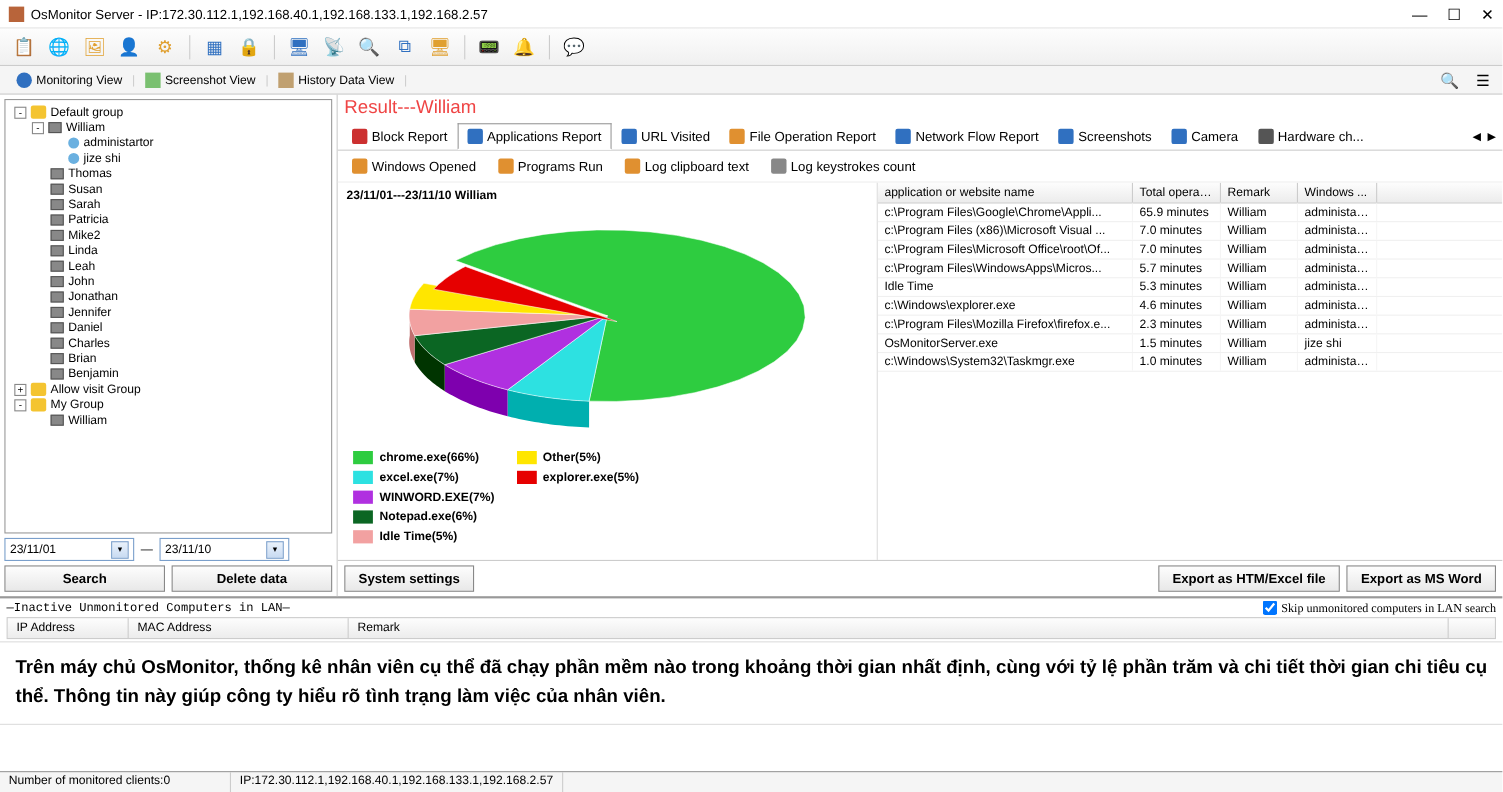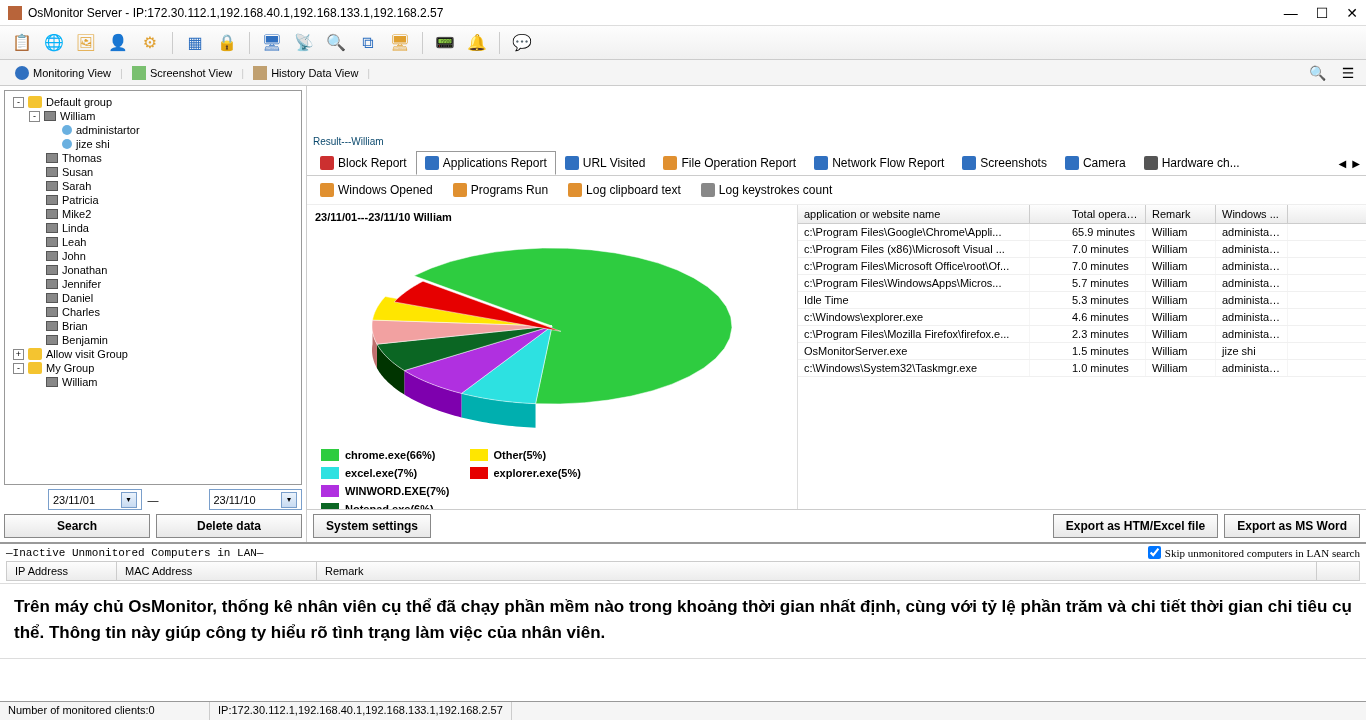--- a/index.html
+++ b/index.html
@@ -21,47 +21,47 @@
 .tree { flex: 1; border: 1px solid #999; background: #fff; overflow-y: auto; padding: 4px 2px; }
 .tree-node { display: flex; align-items: center; gap: 4px; padding: 1px 2px; cursor: pointer; white-space: nowrap; }
 .tree-exp { width: 11px; height: 11px; border: 1px solid #888; display: inline-flex; align-items: center; justify-content: center; font-size: 9px; line-height: 1; cursor: pointer; }
 .tree-ind { display: inline-block; }
 .tree-ico { width: 14px; height: 12px; display: inline-block; }
 .ico-group { background: #f4c430; border-radius: 2px; }
 .ico-pc { background: #888; border: 1px solid #555; width: 12px; height: 10px; }
 .ico-user { background: #6ab0e0; border-radius: 50%; width: 10px; height: 10px; }
 .sidebar-bot { padding-top: 4px; }
 .date-row { display: flex; align-items: center; gap: 6px; margin-bottom: 4px; }
-.date-input { border: 1px solid #7a9fcb; padding: 2px 4px; width: 118px; height: 21px; background: #fff; display: flex; align-items: center; justify-content: space-between; margin-left: 44px; }
+.date-input { border: 1px solid #7a9fcb; padding: 2px 4px; width: 118px; height: 21px; background: #fff; display: flex; align-items: center; justify-content: space-between; }
 .dd-btn { width: 16px; height: 16px; background: linear-gradient(#eaf2fb,#c8dbf2); border: 1px solid #7a9fcb; display: flex; align-items: center; justify-content: center; font-size: 8px; }
 .btn-row { display: flex; gap: 6px; }
 .btn { flex: 1; border: 1px solid #888; background: linear-gradient(#fdfdfd,#e8e8e8); padding: 4px 8px; cursor: pointer; text-align: center; font-size: 12px; font-weight: bold; }
 .content { flex: 1; display: flex; flex-direction: column; }
-.result-title { padding: 2px 6px; color: #0c4a6e; font-size: 10px; margin-top: 48px; }
+.result-title { padding: 2px 6px; color: #ef4444; font-size: 17px; }
 .report-tabs { display: flex; border-bottom: 1px solid #ccc; padding: 2px 4px 0; gap: 0; position: relative; }
 .rtab { display: flex; align-items: center; gap: 4px; padding: 4px 8px; cursor: pointer; border: 1px solid transparent; font-size: 12px; white-space: nowrap; }
 .rtab.active { border: 1px solid #999; border-bottom: 1px solid #fff; background: #fff; }
 .rtab-ico { width: 14px; height: 14px; }
 .rtab-nav { margin-left: auto; display: flex; gap: 2px; align-items: center; }
 .rtab-nav span { cursor: pointer; font-size: 10px; padding: 0 2px; }
 .subtabs { display: flex; padding: 2px 4px; gap: 2px; border-bottom: 1px solid #eee; }
 .chart-area { display: flex; flex: 1; overflow: hidden; }
 .chart-left { width: 490px; padding: 4px 8px; }
 .chart-title { font-size: 11px; font-weight: bold; padding: 2px 0 8px; }
 .pie-container { position: relative; width: 460px; height: 210px; margin: 0 auto; }
 .legend { display: flex; flex-wrap: wrap; gap: 6px 20px; padding: 8px 0 0 6px; }
 .legend-col { display: flex; flex-direction: column; gap: 6px; }
 .legend-item { display: flex; align-items: center; gap: 6px; font-size: 11px; font-weight: bold; }
 .legend-sw { width: 18px; height: 12px; }
 .data-table { flex: 1; border-left: 1px solid #ddd; overflow: hidden; }
 .dt-head { display: flex; background: linear-gradient(#fdfdfd,#ececec); border-bottom: 1px solid #ccc; }
 .dt-h { padding: 3px 6px; border-right: 1px solid #ccc; font-size: 11px; overflow: hidden; white-space: nowrap; text-overflow: ellipsis; }
 .dt-row { display: flex; border-bottom: 1px solid #f0f0f0; }
 .dt-c { padding: 2px 6px; border-right: 1px solid #f5f5f5; font-size: 11px; overflow: hidden; white-space: nowrap; text-overflow: ellipsis; }
-.c0 { width: 232px; } .c1 { width: 80px; margin-left: 36px; } .c2 { width: 70px; } .c3 { width: 72px; }
+.c0 { width: 232px; } .c1 { width: 80px; } .c2 { width: 70px; } .c3 { width: 72px; }
 .bottom-btns { display: flex; padding: 4px 6px; border-top: 1px solid #ccc; }
 .bottom-btns .btn { flex: 0 0 auto; padding: 4px 12px; min-width: 100px; }
 .bottom-right { margin-left: auto; display: flex; gap: 6px; }
 .lan-section { border-top: 2px solid #999; padding: 2px 6px; }
 .lan-head { display: flex; align-items: center; font-size: 11px; font-family: 'Courier New', monospace; }
 .lan-check { margin-left: auto; display: flex; align-items: center; gap: 4px; font-family: Tahoma; }
 .lan-table-head { display: flex; background: linear-gradient(#fdfdfd,#ececec); border: 1px solid #ccc; margin-top: 2px; }
 .lan-th { padding: 3px 8px; border-right: 1px solid #ccc; font-size: 11px; }
 .overlay-text { background: #fff; padding: 10px 14px; font-size: 17px; font-weight: 600; line-height: 1.5; border-top: 1px solid #ddd; border-bottom: 1px solid #ddd; min-height: 76px; }
 .statusbar { border-top: 1px solid #999; display: flex; font-size: 11px; position: absolute; bottom: 0; left: 0; right: 0; height: 19px; background: #f5f5f5; }

